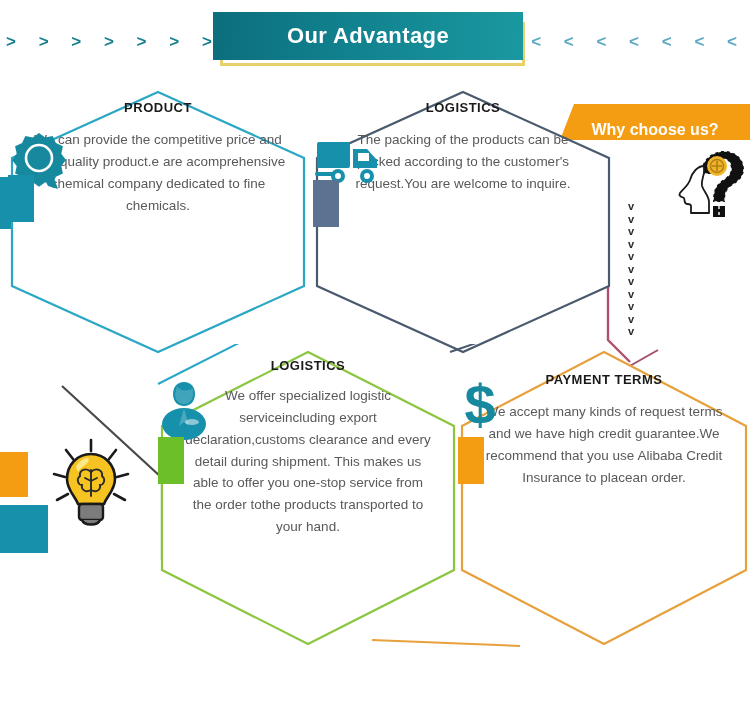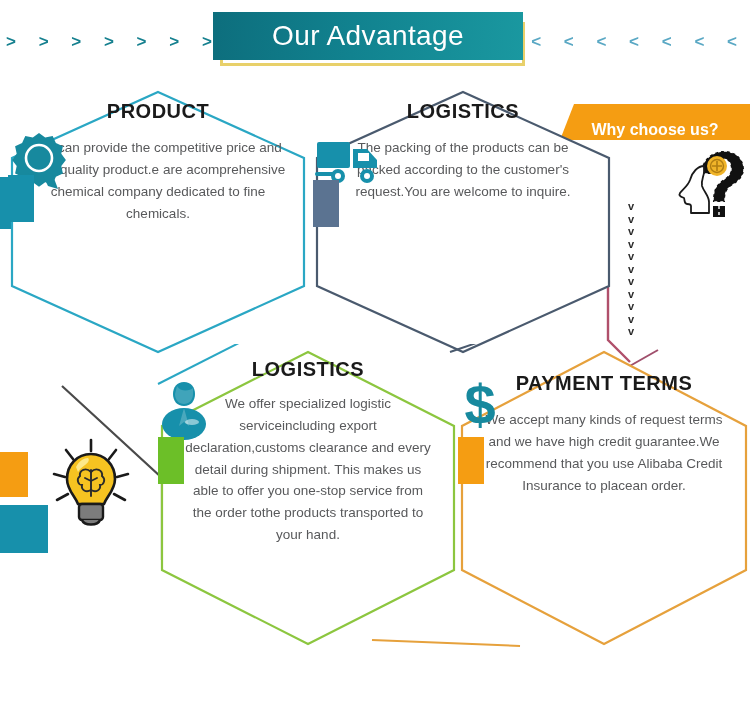--- a/index.html
+++ b/index.html
@@ -17,21 +17,21 @@
     position:absolute;left:220px;top:22px;width:305px;height:44px;
     border:3px solid #e8d06a;border-top:none;border-right:3px solid #e8d06a;
     box-sizing:border-box;
   }
   .hdr-banner{
     position:absolute;left:213px;top:12px;width:310px;height:48px;
     background:linear-gradient(95deg,#0d6e7d 0%,#11828f 45%,#1a98a0 100%);
     display:flex;align-items:center;justify-content:center;
   }
   .hdr-banner span{
-    color:#ffffff;font-size:28px;font-weight:normal;letter-spacing:.4px;
+    color:#ffffff;font-size:22px;font-weight:bold;letter-spacing:.4px;
   }
   .chev-row{position:absolute;top:30px;height:22px;display:flex;align-items:center;
     font-size:17px;font-weight:bold;line-height:1;}
   .chev-left{left:6px;color:#16808f;letter-spacing:9px;}
   .chev-right{right:4px;color:#5aa8c4;letter-spacing:9px;}
 
   
   .why{
     position:absolute;left:560px;top:104px;width:190px;height:51px;
     background:#f59d12;
@@ -55,21 +55,21 @@
 
   
   .hex{position:absolute;}
   .hex svg{position:absolute;left:0;top:0;overflow:visible;}
   .hex-body{
     position:absolute;left:0;top:0;width:100%;height:100%;
     display:flex;flex-direction:column;align-items:center;
     box-sizing:border-box;
   }
   .hex-title{
-    font-size:20px;font-weight:bold;color:#1a1a1a;letter-spacing:.5px;
+    font-size:13px;font-weight:bold;color:#1a1a1a;letter-spacing:.5px;
   }
   .hex-text{
     font-size:13.5px;color:#58595b;text-align:center;line-height:1.62;
   }
   .hex-icon{display:block;}
 
   #hex-product{left:8px;top:88px;width:300px;height:268px;}
   #hex-packaging{left:313px;top:88px;width:300px;height:268px;}
   #hex-logistics{left:158px;top:348px;width:300px;height:300px;}
   #hex-payment{left:458px;top:348px;width:292px;height:300px;}

